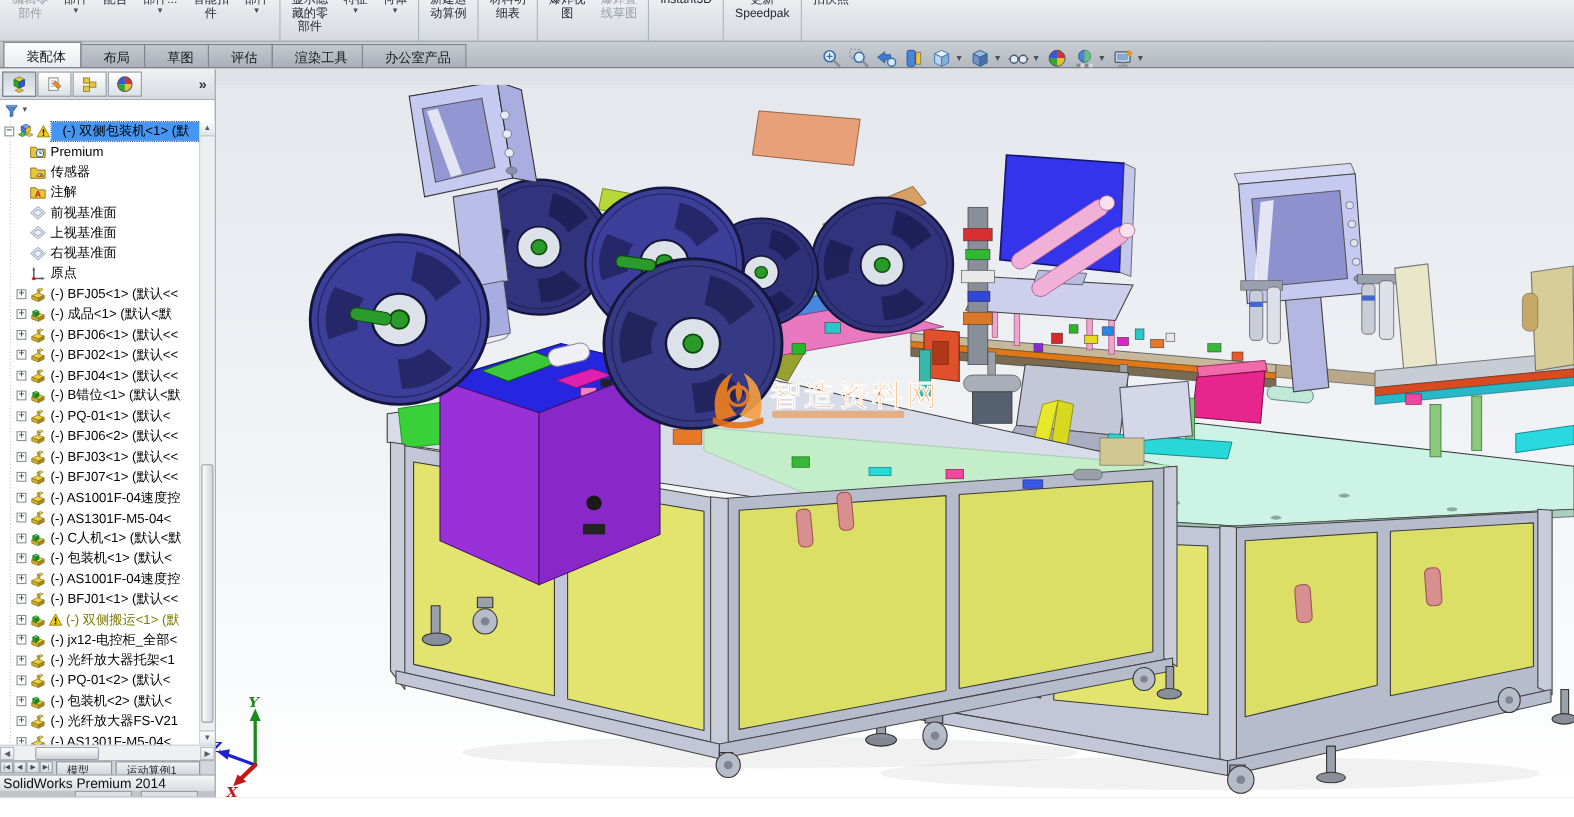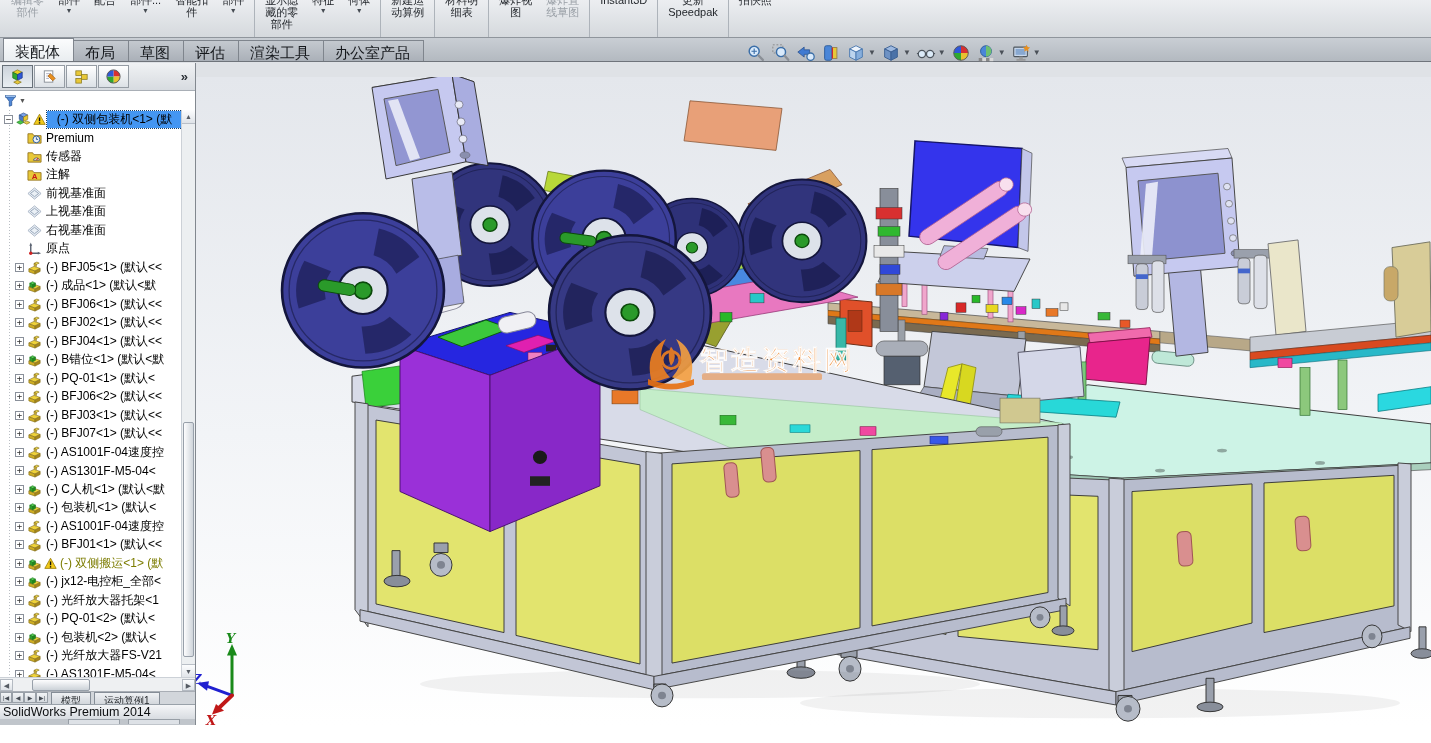--- a/index.html
+++ b/index.html
@@ -11,21 +11,21 @@
     border-bottom:1px solid #8f959c;display:flex;align-items:flex-start;padding-left:4px;overflow:hidden;box-sizing:border-box;}
   .rbtn{display:flex;flex-direction:column;align-items:center;padding:0 7px;margin-top:-6px;cursor:default;}
   .rlabel{white-space:pre-line;font-size:11px;line-height:12px;color:#1f2328;text-align:center;}
   .rbtn.dis .rlabel{color:#9aa0a7;}
   .rcaret{font-size:7px;color:#454b52;line-height:8px;margin-top:1px;}
   .rsep{width:1px;background:#adb3ba;height:44px;margin:-4px 3px 0 3px;flex:none;}
 
   
   .tabrow{position:absolute;top:38px;left:0;right:0;height:24px;background:linear-gradient(#c9ced4,#b3b9c0);
     border-bottom:1px solid #6f747b;display:flex;align-items:flex-end;padding-left:3px;box-sizing:border-box;}
-  .tab{height:21px;box-sizing:border-box;padding:3px 13px 0 11px;font-size:15px;color:#15181c;
+  .tab{height:21px;box-sizing:border-box;padding:3px 13px 0 20px;font-size:12px;color:#15181c;
     background:linear-gradient(#c4c9cf,#aab0b8);border:1px solid #7f858d;border-bottom:none;margin-right:-1px;}
   .tab.active{background:linear-gradient(#fbfcfd,#e9edf0);position:relative;z-index:2;height:23px;padding-top:4px;}
 
   
   .headsup{position:absolute;top:41px;left:744px;height:23px;display:flex;align-items:center;gap:1px;z-index:6;}
   .hbtn{display:flex;align-items:center;padding:0 2px;cursor:default;}
   .hbtn svg{width:20px;height:20px;display:block;}
   .hcaret{font-size:8px;color:#4a5058;margin-left:2px;}
 
   
@@ -64,21 +64,21 @@
   .hscroll{position:absolute;left:0;right:0;bottom:33px;height:14px;background:#eef0f2;border-top:1px solid #ccd1d7;}
   .harrow{position:absolute;top:1px;width:13px;height:12px;font-size:7px;line-height:12px;text-align:center;color:#565c64;
     background:linear-gradient(#fcfdfe,#dfe3e8);border:1px solid #b4bac2;box-sizing:border-box;}
   .harrow.lf{left:0;} .harrow.rt{right:0;}
   .hthumb{position:absolute;left:32px;width:58px;top:1px;height:12px;background:linear-gradient(#fdfdfe,#ccd2d8);border:1px solid #98a0aa;border-radius:2px;box-sizing:border-box;}
 
   .mtabs{position:absolute;left:0;right:0;bottom:21px;height:12px;background:#d2d6db;border-top:1px solid #a9aeb5;
     display:flex;overflow:hidden;align-items:flex-start;}
   .mnav{width:12px;height:11px;font-size:6px;line-height:11px;text-align:center;color:#444a52;
     border:1px solid #99a0a8;background:linear-gradient(#f3f5f7,#d3d8dd);box-sizing:border-box;flex:none;}
-  .mtab{padding:1px 9px 0 9px;font-size:10px;color:#1d2125;background:linear-gradient(#eff1f4,#c8cdd3);
+  .mtab{padding:1px 20px 0 9px;font-size:10px;color:#1d2125;background:linear-gradient(#eff1f4,#c8cdd3);
     border:1px solid #858d97;margin-left:3px;height:14px;flex:none;}
 
   .status{position:absolute;left:0;right:0;bottom:6px;height:15px;background:linear-gradient(#f5f6f8,#d8dce1);
     border-top:1px solid #99a1a9;font-size:12.5px;color:#0c0e10;line-height:15px;padding-left:3px;box-sizing:border-box;margin-top:20px;}
   .sliver{position:absolute;left:0;right:0;bottom:0;height:6px;background:#c0c5cb;display:flex;gap:8px;padding-left:68px;box-sizing:border-box;}
   .sliver div{width:52px;height:5px;background:#dde1e6;border:1px solid #979ea6;border-bottom:none;box-sizing:border-box;}
 
   
   .viewport{position:absolute;top:63px;left:196px;right:0;bottom:0;overflow:hidden;margin-top:14px;}
   .scene{width:100%;height:100%;display:block;}

